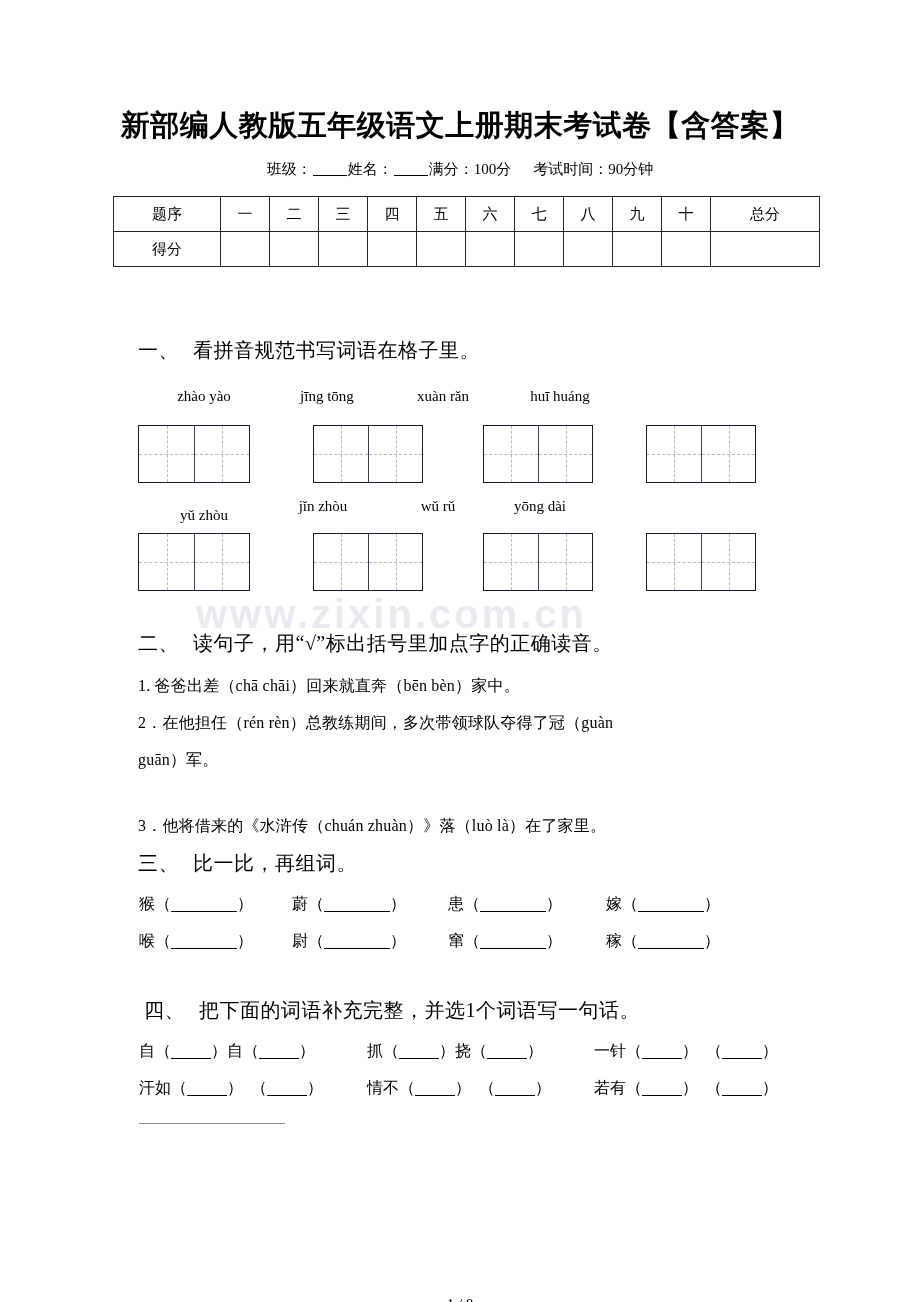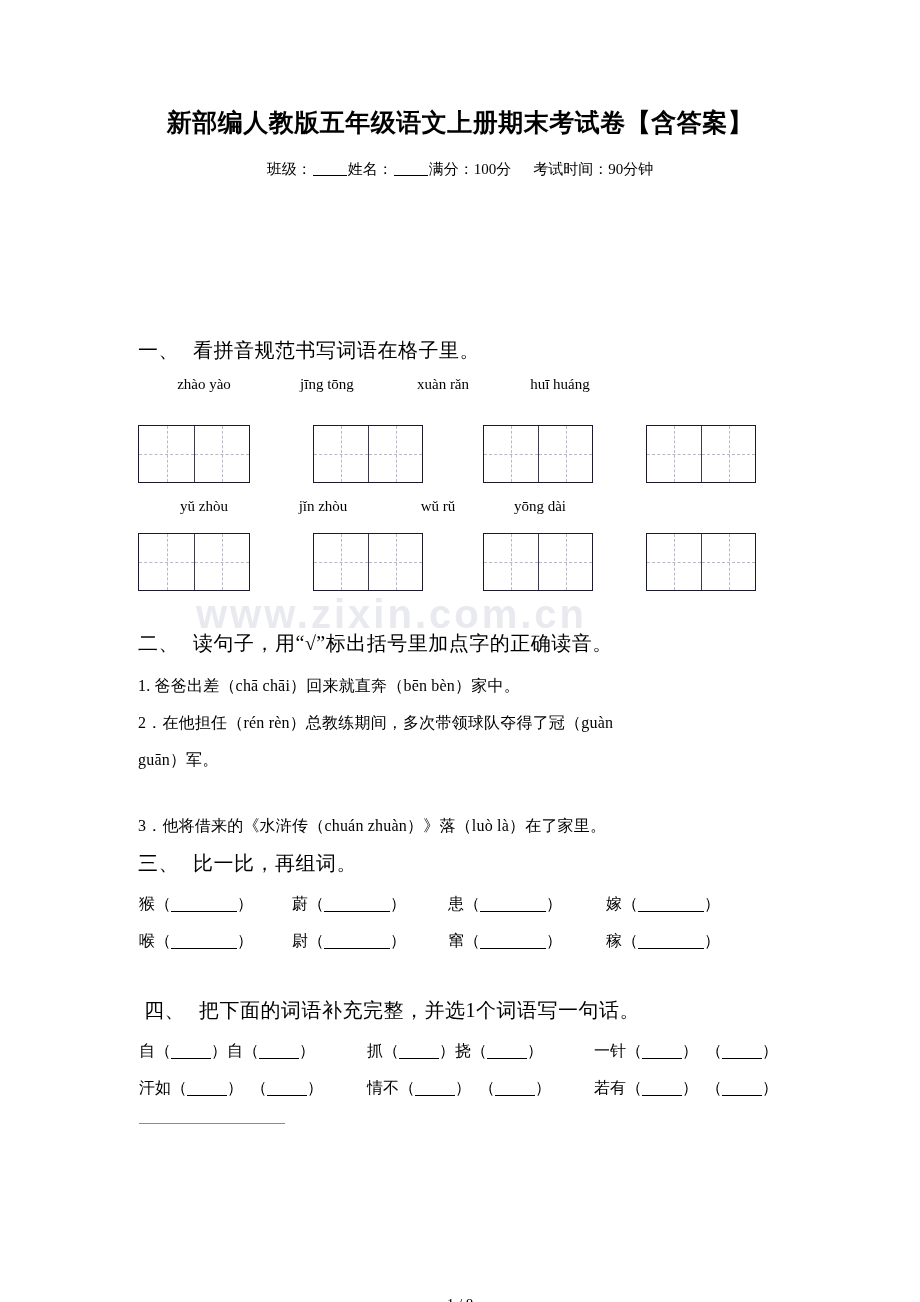--- a/index.html
+++ b/index.html
@@ -40,21 +40,21 @@
 
   .content { position: relative; z-index: 2; }
 
   
   .doc-title {
     position: absolute;
     left: 0;
     top: 106px;
     width: 920px;
     text-align: center;
-    font-size: 25px;
+    font-size: 29px;
     font-weight: 700;
     letter-spacing: 0.5px;
     white-space: nowrap;
   }
 
   
   .info-line {
     position: absolute;
     left: 0;
     top: 160px;
@@ -205,28 +205,56 @@
   <div class="content">
 
     <div class="doc-title">新部编人教版五年级语文上册期末考试卷【含答案】</div>
 
     <div class="info-line">
       <span>班级：</span><span class="blank-s"></span><span>姓名：</span><span class="blank-s"></span><span>满分：</span><span>100分</span><span class="gap-wide"></span><span>考试时间：</span><span>90分钟</span>
     </div>
 
     <table class="score-table">
       <tbody>
+          <tr>
+        <td class="lbl">题序</td>
+        <td class="num">一</td>
+        <td class="num">二</td>
+        <td class="num">三</td>
+        <td class="num">四</td>
+        <td class="num">五</td>
+        <td class="num">六</td>
+        <td class="num">七</td>
+        <td class="num">八</td>
+        <td class="num">九</td>
+        <td class="num">十</td>
+        <td class="tot">总分</td>
+      </tr>
+      <tr>
+        <td class="lbl">得分</td>
+        <td class="num"></td>
+        <td class="num"></td>
+        <td class="num"></td>
+        <td class="num"></td>
+        <td class="num"></td>
+        <td class="num"></td>
+        <td class="num"></td>
+        <td class="num"></td>
+        <td class="num"></td>
+        <td class="num"></td>
+        <td class="tot"></td>
+      </tr>
     </tbody>
       </table>
 
     <div class="sec-head" style="left:138px; top:337px;">
       <span class="idx">一、</span><span>看拼音规范书写词语在格子里。</span>
     </div>
 
-    <div class="pinyin-row" style="top:376px;">
+    <div class="pinyin-row" style="top:388px;">
       <div class="pinyin-item" style="left:149px; width:110px;">zhào yào</div>
       <div class="pinyin-item" style="left:272px; width:110px;">jīng tōng</div>
       <div class="pinyin-item" style="left:391px; width:104px;">xuàn rǎn</div>
       <div class="pinyin-item" style="left:504px; width:112px;">huī huáng</div>
     </div>
 
     <div class="grid-row" style="top:425px;">
       <div class="tzg" style="left:138px; width:112px;">
         <div class="cell"></div>
         <div class="cell"></div>
@@ -239,21 +267,21 @@
         <div class="cell"></div>
         <div class="cell"></div>
       </div>
       <div class="tzg" style="left:646px; width:110px;">
         <div class="cell"></div>
         <div class="cell"></div>
       </div>
     </div>
 
     <div class="pinyin-row" style="top:498px;">
-      <div class="pinyin-item" style="left:150px; width:108px;">yǔ zhòu</div>
+      <div class="pinyin-item" style="left:150px; width:108px;margin-top:9px;">yǔ zhòu</div>
       <div class="pinyin-item" style="left:270px; width:106px;">jǐn zhòu</div>
       <div class="pinyin-item" style="left:391px; width:94px;">wǔ  rǔ</div>
       <div class="pinyin-item" style="left:485px; width:110px;">yōng dài</div>
     </div>
 
     <div class="grid-row" style="top:533px;">
       <div class="tzg" style="left:138px; width:112px;">
         <div class="cell"></div>
         <div class="cell"></div>
       </div>

